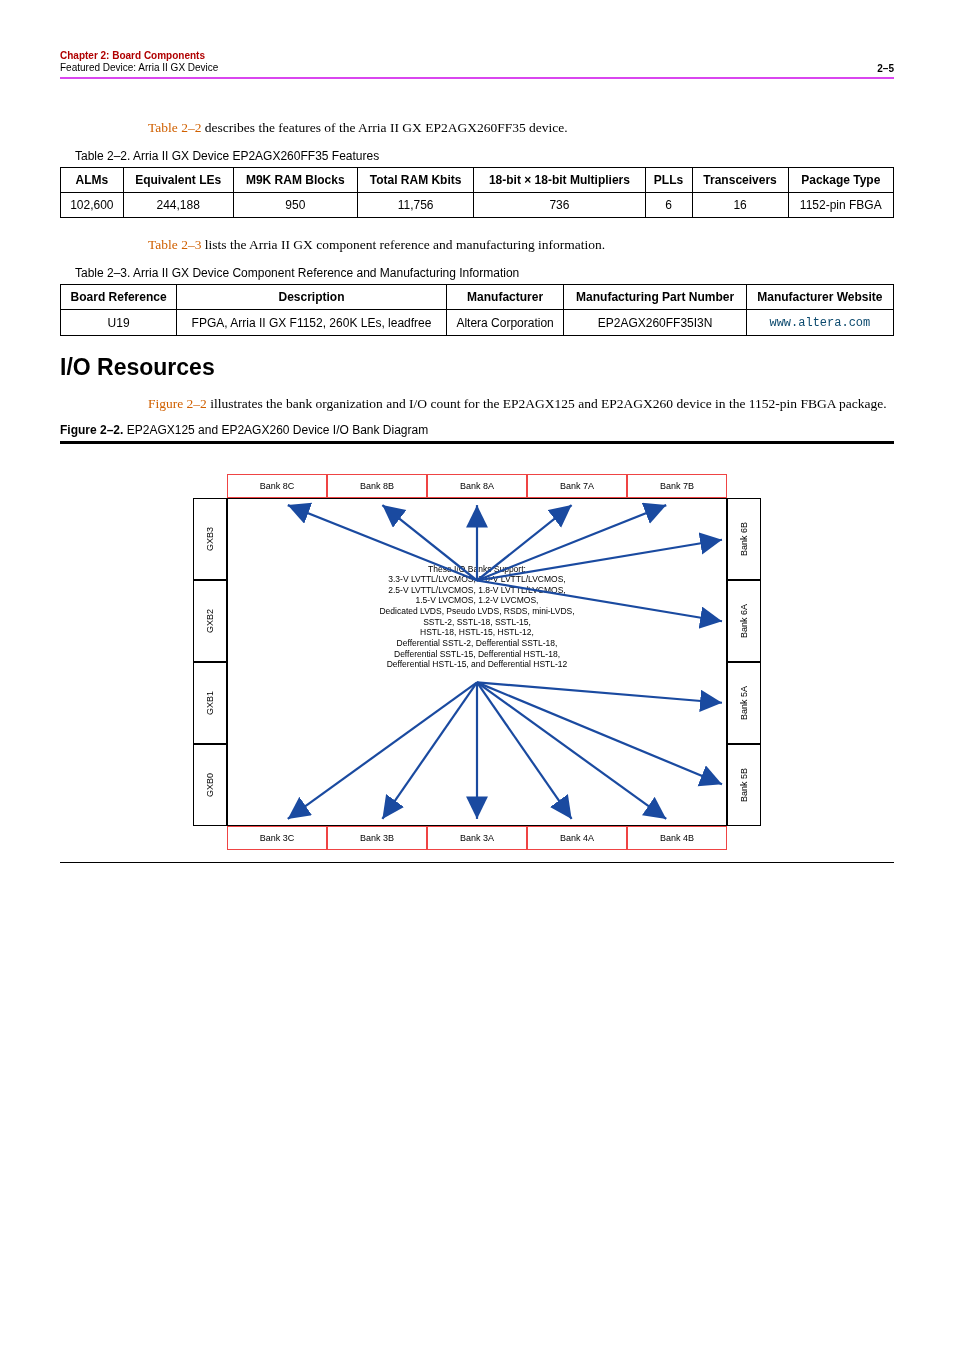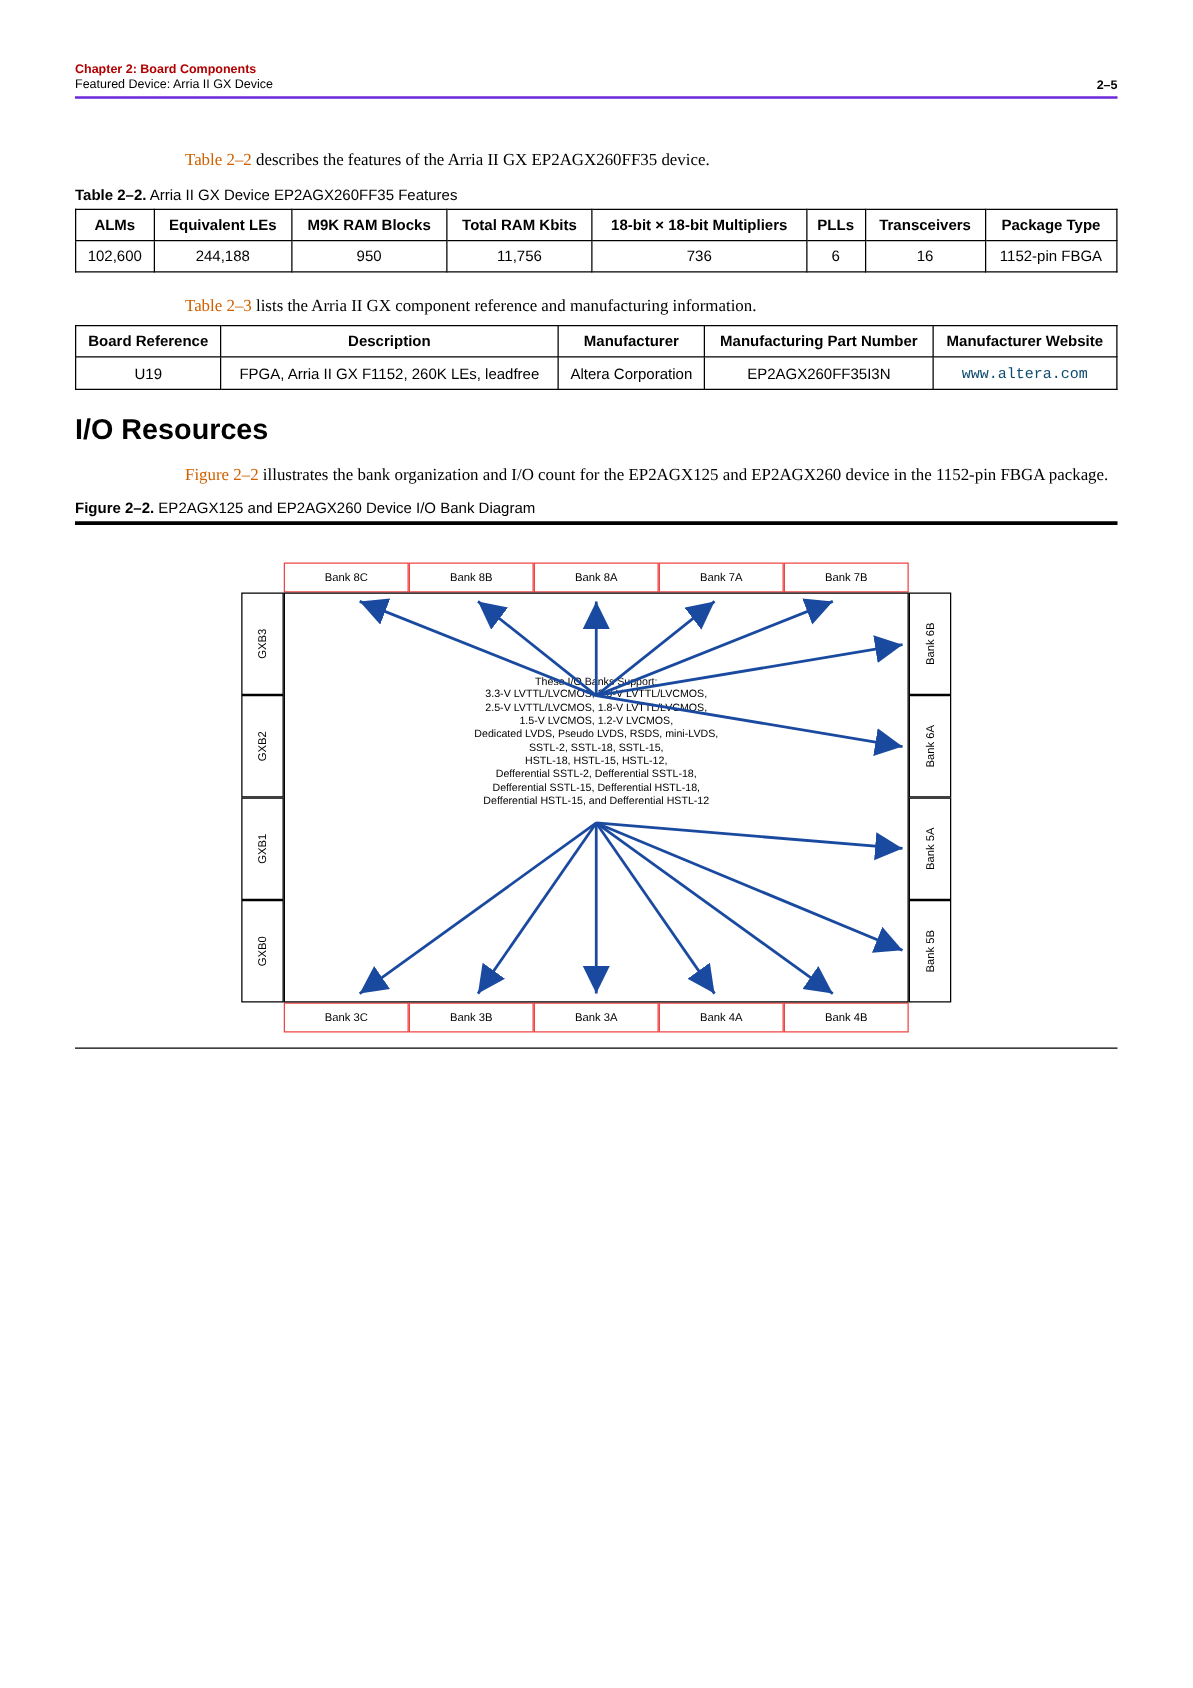--- a/index.html
+++ b/index.html
@@ -10,21 +10,21 @@
     width: 954px;
     font-size: 13px;
     color: #000;
   }
   .page {
     padding: 50px 60px 40px 60px;
     min-height: 1260px;
     position: relative;
   }
   .header-bar {
-    border-bottom: 2px solid #6d28d9;
+    border-bottom: 2px solid #d946ef;
     padding-bottom: 3px;
     margin-bottom: 40px;
   }
   .header-row {
     display: flex;
     justify-content: space-between;
     align-items: flex-end;
   }
   .header-left {
     font-size: 10px;
@@ -44,21 +44,21 @@
     margin-left: 88px;
     margin-bottom: 6px;
     line-height: 1.35;
   }
   .ref-link { color: #d06000; }
   .table-caption {
     font-size: 12px;
     margin-top: 12px;
     margin-bottom: 4px;
   }
-  .table-caption .tnum { font-weight: bold; }
+  .table-caption .tnum { font-weight: normal; margin-left: 15px; }
   table.data {
     border-collapse: collapse;
     width: 100%;
     font-size: 12px;
     margin-bottom: 18px;
   }
   table.data th, table.data td {
     border: 1px solid #000;
     padding: 5px 6px;
     text-align: center;
@@ -187,20 +187,23 @@
       <td>16</td>
       <td>1152-pin FBGA</td>
     </tr>
       </tbody>
   </table>
 
   <p class="indent-para">
     <span class="ref-link">Table 2–3</span><span> lists the Arria II GX component reference and manufacturing information.</span>
   </p>
 
+  <div class="table-caption">
+    <span class="tnum">Table 2–3.</span><span>  Arria II GX Device Component Reference and Manufacturing Information</span>
+  </div>
   <table class="data">
     <thead>
         <tr>
       <th>Board Reference</th>
       <th>Description</th>
       <th>Manufacturer</th>
       <th>Manufacturing Part Number</th>
       <th>Manufacturer Website</th>
     </tr>
       </thead>

